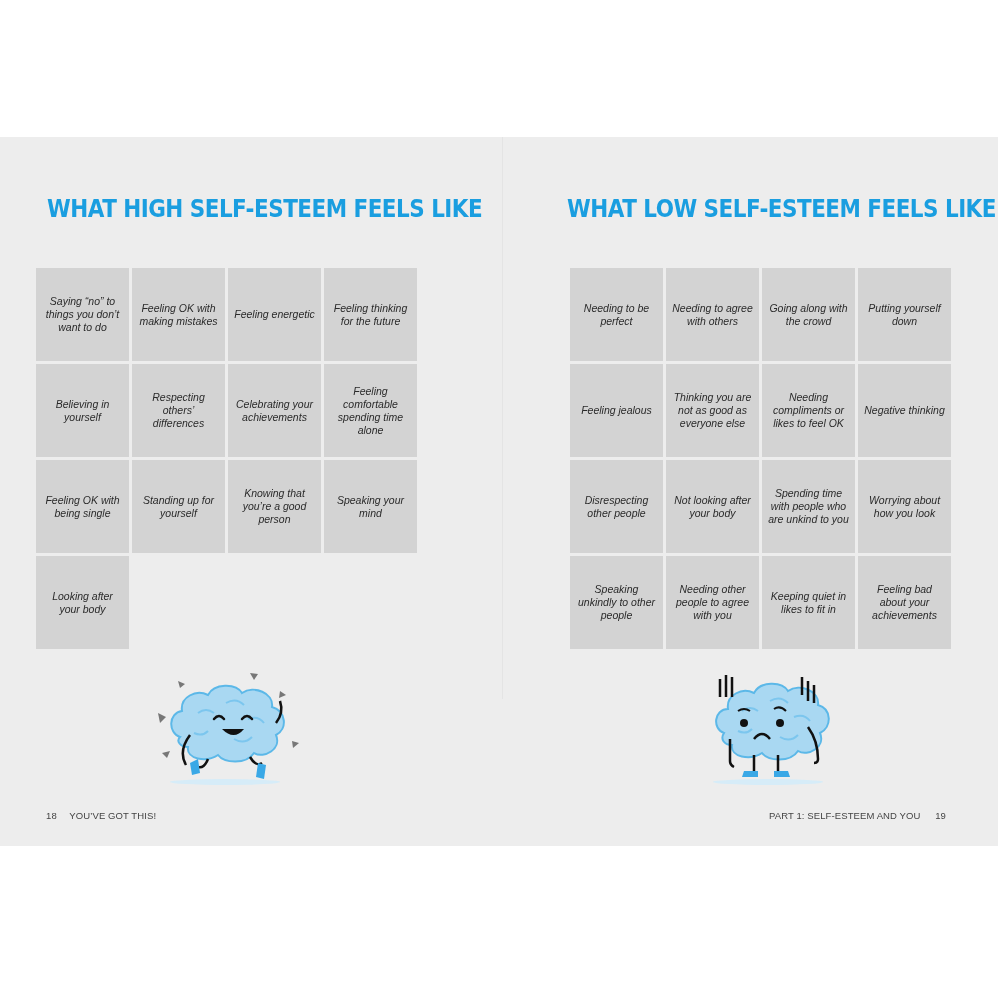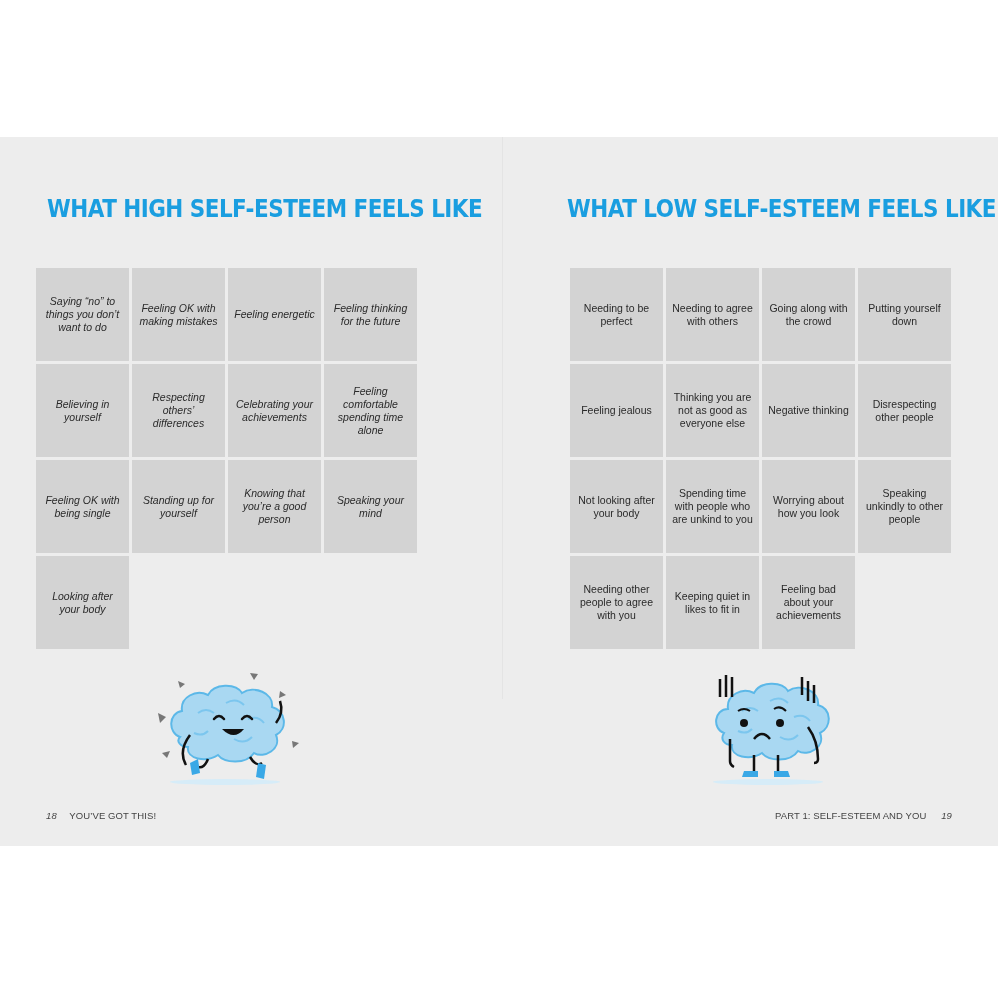--- a/index.html
+++ b/index.html
@@ -22,36 +22,36 @@
     white-space:nowrap;
   }
   .page.left .title { left:47px; }
   .page.right .title { left:64px; }
   .grid {
     position:absolute; top:131px;
     display:grid; grid-template-columns: repeat(4, 93px); grid-template-rows: repeat(4, 93px);
     gap:3px;
   }
   .page.left .grid { left:36px;font-style:italic; }
-  .page.right .grid { left:67px; }
+  .page.right .grid { left:67px;font-style:italic; }
   .cell {
     background:#d3d3d3;
     display:flex; align-items:center; justify-content:center; text-align:center;
     font-size:10.5px; line-height:13px; color:#2a2a2a; padding:0 6px; box-sizing:border-box;
   }
   .mascot { position:absolute; top:530px; }
   .page.left .mascot { left:150px; }
   .page.right .mascot { left:195px; }
   .footer {
     position:absolute; top:673px; font-size:9.5px; color:#444; letter-spacing:0.1px;
     white-space:nowrap;
   }
   .page.left .footer { left:46px; }
-  .page.right .footer { right:46px; }
-  .footer .num { margin:0 10px 0 0;font-style:italic; }
+  .page.right .footer { right:52px; }
+  .footer .num { margin:0 10px 0 0; }
   .page.right .footer .num { margin:0 0 0 12px; }
 </style>
 </head>
 <body>
 
 <div class="spread">
 
   <div class="page left">
     <div class="title">WHAT HIGH SELF-ESTEEM FEELS LIKE</div>
     <div class="grid">
@@ -105,20 +105,21 @@
 
   <div class="page right">
     <div class="title">WHAT LOW SELF-ESTEEM FEELS LIKE</div>
     <div class="grid">
       <div class="cell">Needing to be perfect</div>
       <div class="cell">Needing to agree with others</div>
       <div class="cell">Going along with the crowd</div>
       <div class="cell">Putting yourself down</div>
       <div class="cell">Feeling jealous</div>
       <div class="cell">Thinking you are not as good as everyone else</div>
+      <div class="cell">Needing compliments or likes to feel OK</div>
       <div class="cell">Negative thinking</div>
       <div class="cell">Disrespecting other people</div>
       <div class="cell">Not looking after your body</div>
       <div class="cell">Spending time with people who are unkind to you</div>
       <div class="cell">Worrying about how you look</div>
       <div class="cell">Speaking unkindly to other people</div>
       <div class="cell">Needing other people to agree with you</div>
       <div class="cell">Keeping quiet in likes to fit in</div>
       <div class="cell">Feeling bad about your achievements</div>
     </div>

